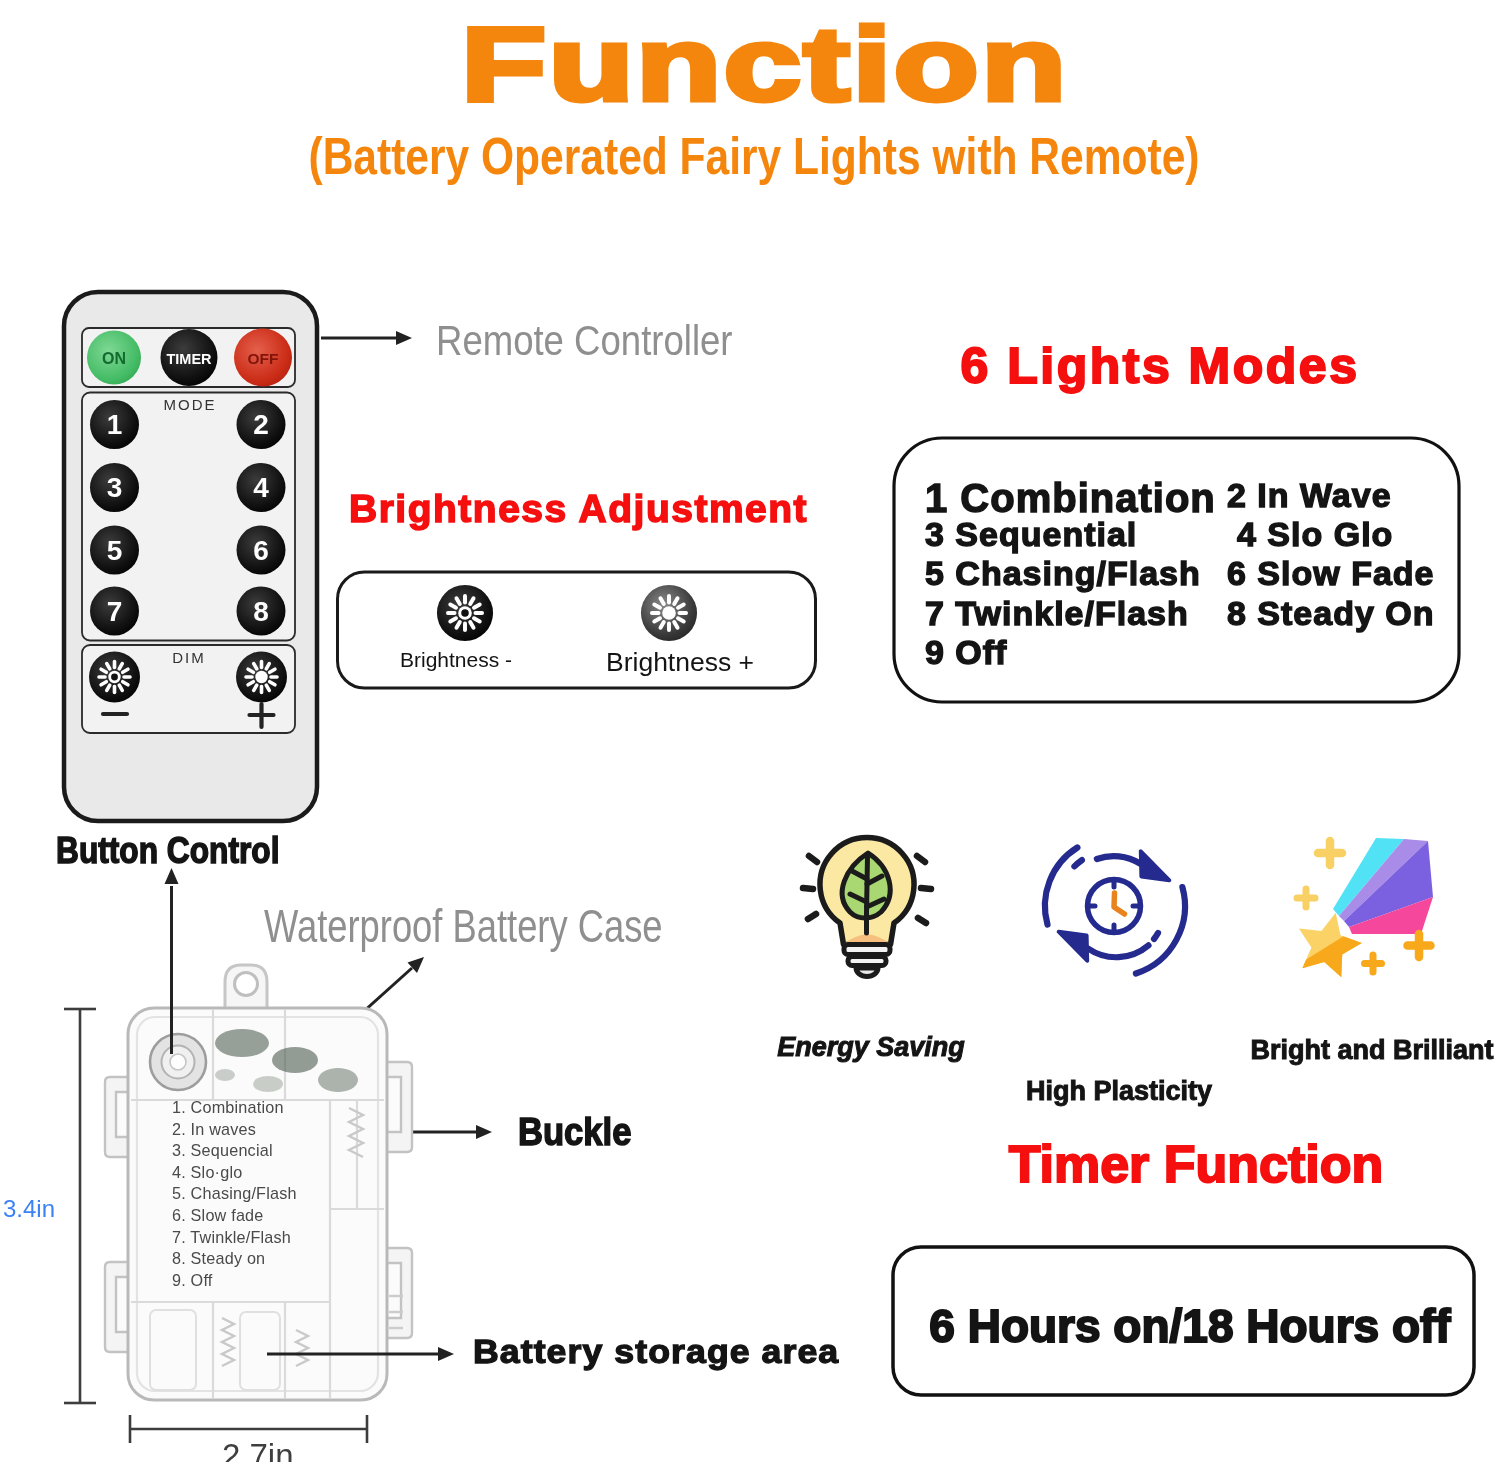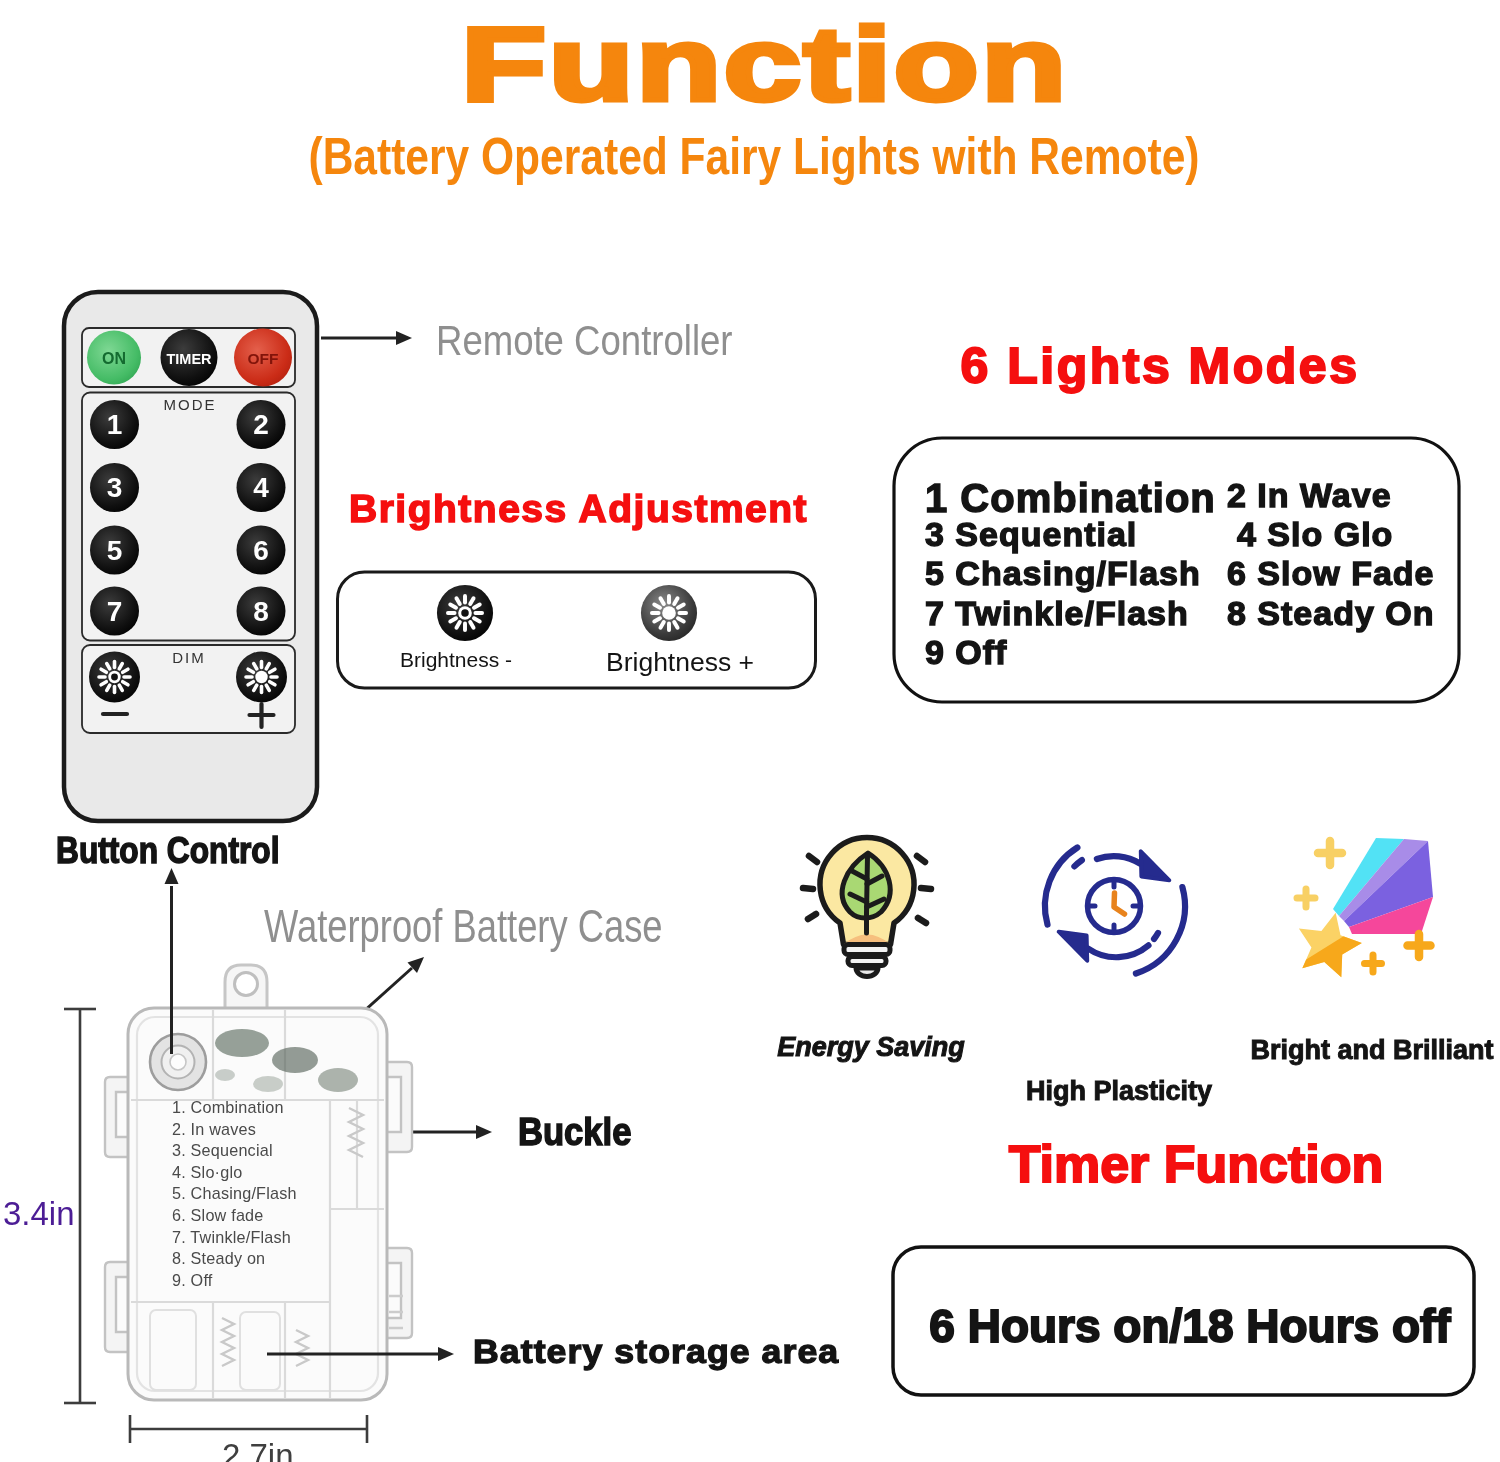--- a/index.html
+++ b/index.html
@@ -43,21 +43,21 @@
   <div class="t blk b" id="buckle" style="left:518px;top:1113px;font-size:38px;-webkit-text-stroke:1.5px #141414;transform:scaleX(0.91);transform-origin:left top;">Buckle</div>
   <div class="t blk b" id="bsa" style="left:473px;top:1334px;font-size:34px;-webkit-text-stroke:1.3px #141414;letter-spacing:1px;transform:scaleX(1.05);transform-origin:left top;">Battery storage area</div>
 
   <div class="t blk b" id="es" style="left:871px;top:1034px;font-size:27px;-webkit-text-stroke:1px #141414;transform:translateX(-50%);font-style:italic;">Energy Saving</div>
   <div class="t blk b" id="hp" style="left:1119px;top:1037px;font-size:27px;-webkit-text-stroke:1px #141414;transform:translateX(-50%);margin-top:41px;">High Plasticity</div>
   <div class="t blk b" id="bb" style="left:1372px;top:1037px;font-size:27px;-webkit-text-stroke:1px #141414;transform:translateX(-50%);">Bright and Brilliant</div>
 
   <div class="t red b" id="timerf" style="left:1166px;top:1138px;font-size:52px;-webkit-text-stroke:2px #f50f0f;transform:translateX(-50%);margin-left:30px;">Timer Function</div>
   <div class="t blk b" id="hours" style="left:1190px;top:1303px;font-size:46px;-webkit-text-stroke:2px #141414;transform:translateX(-50%);">6 Hours on/18 Hours off</div>
 
-  <div class="t" id="dim34" style="left:3px;top:1197px;font-size:33px;color:#4c1d95;">3.4in</div>
+  <div class="t" id="dim34" style="left:3px;top:1197px;font-size:24px;color:#3b82f6;">3.4in</div>
   <div class="t" id="dim27" style="left:222px;top:1439px;font-size:33px;color:#3f3f3f;">2.7in</div>
 
   <svg width="1500" height="1462" viewBox="0 0 1500 1462">
     <defs>
       <radialGradient id="btnG" cx="40%" cy="35%" r="75%">
         <stop offset="0%" stop-color="#3c3c3c"></stop>
           <stop offset="70%" stop-color="#101010"></stop>
           <stop offset="100%" stop-color="#000"></stop>
       </radialGradient>
       <radialGradient id="onG" cx="40%" cy="38%" r="75%">

